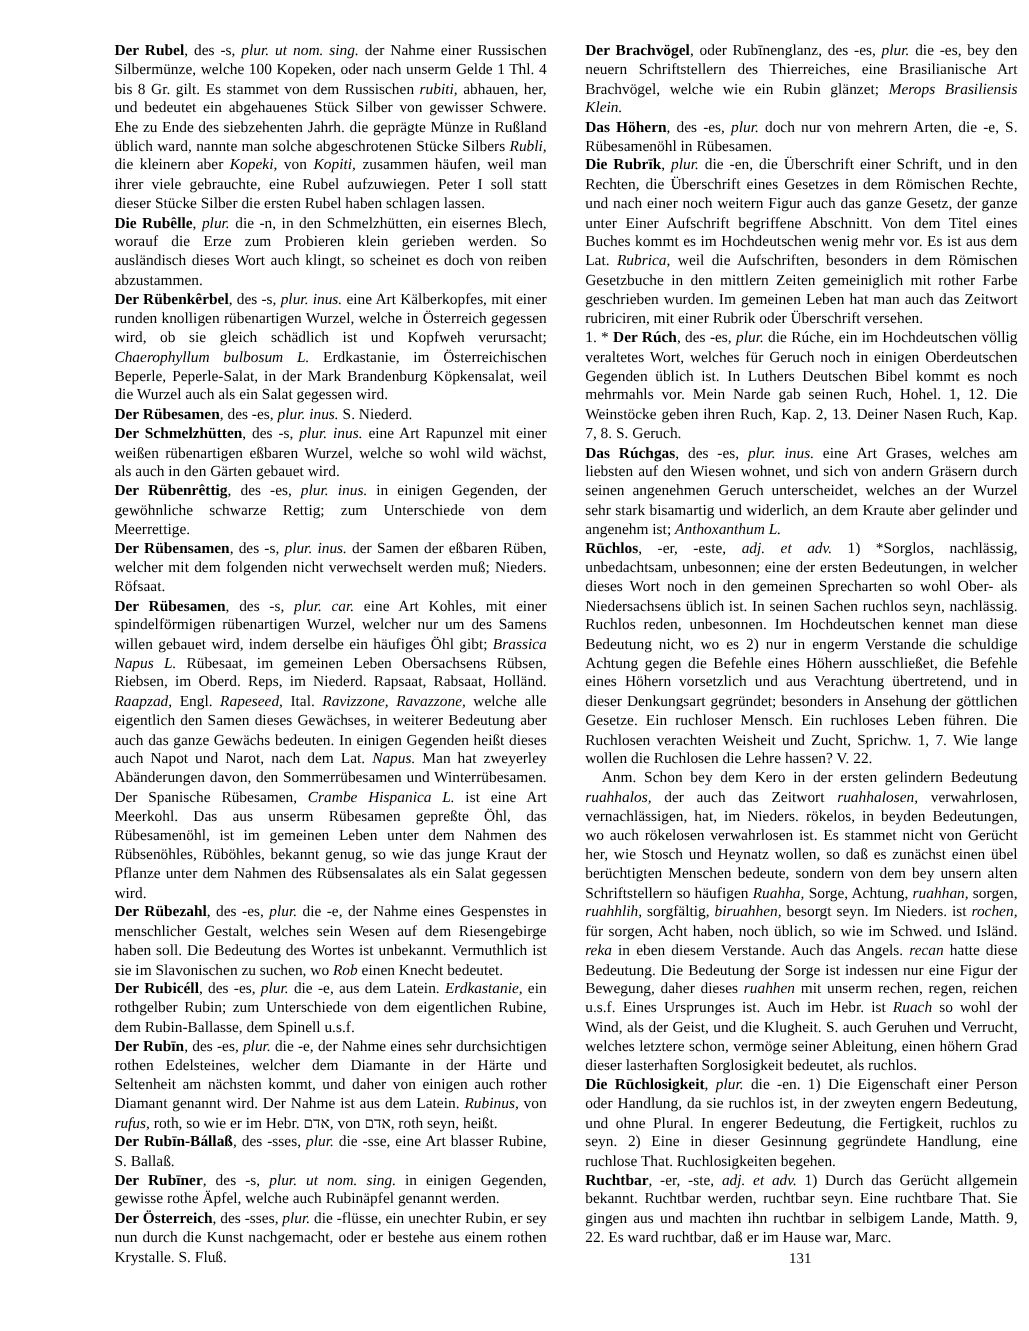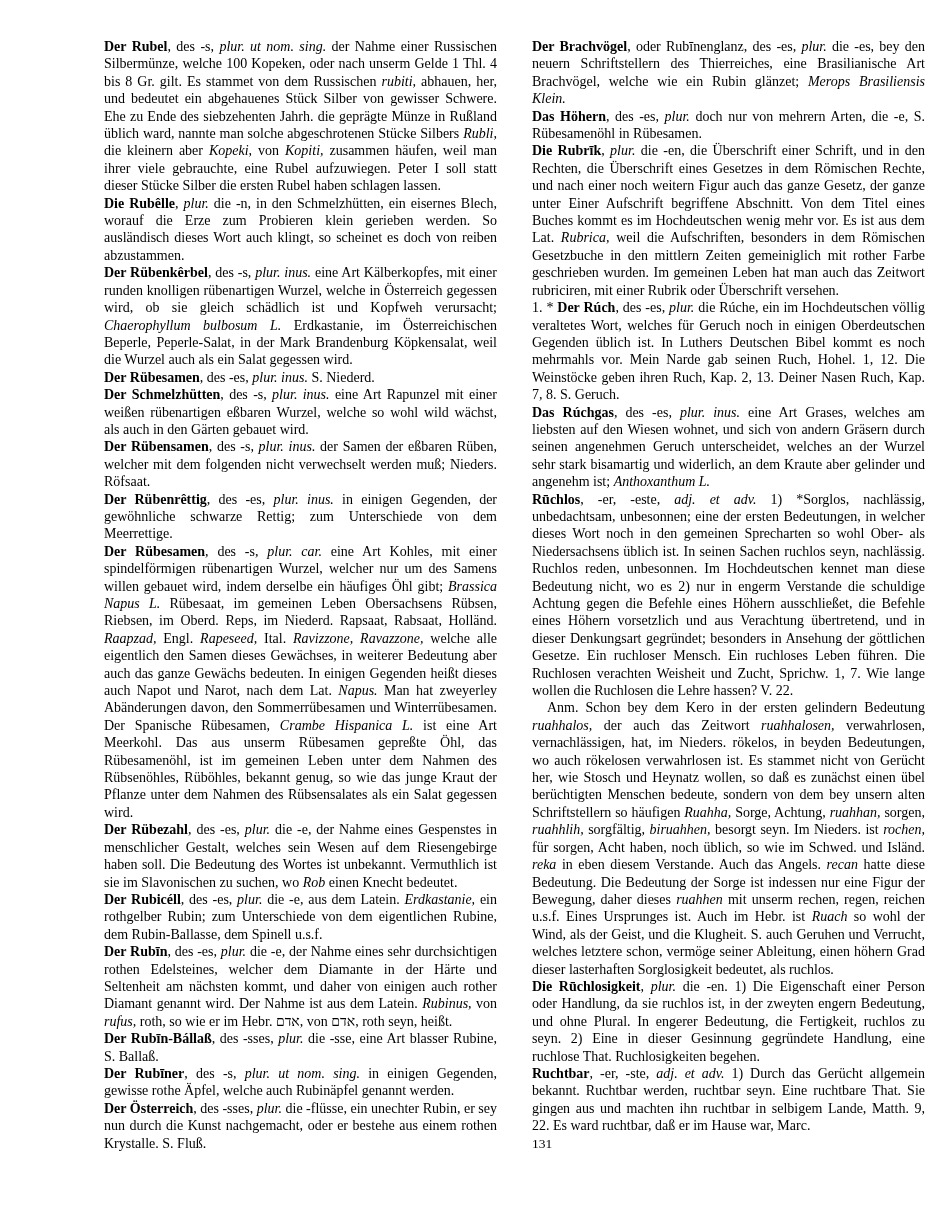--- a/index.html
+++ b/index.html
@@ -37,39 +37,39 @@
   p.entry.indent {
     text-indent: 15px;
   }
   .hw {
     font-weight: bold;
   }
   .it {
     font-style: italic;
   }
   .pagenum {
-    text-align: left;
+    text-align: center;
     font-size: 13.5px;
     line-height: 17.4px;
     padding-right: 2px;
   }
 </style>
 </head>
 <body>
 
 <div class="page">
   <div class="columns">
     <div class="col">
         <p class="entry"><span class="hw">Der Rubel</span><span>, des -s, </span><span class="it">plur. ut nom. sing.</span><span> der Nahme einer Russischen Silbermünze, welche 100 Kopeken, oder nach unserm Gelde 1 Thl. 4 bis 8 Gr. gilt. Es stammet von dem Russischen </span><span class="it">rubiti,</span><span> abhauen, her, und bedeutet ein abgehauenes Stück Silber von gewisser Schwere. Ehe zu Ende des siebzehenten Jahrh. die geprägte Münze in Rußland üblich ward, nannte man solche abgeschrotenen Stücke Silbers </span><span class="it">Rubli,</span><span> die kleinern aber </span><span class="it">Kopeki,</span><span> von </span><span class="it">Kopiti,</span><span> zusammen häufen, weil man ihrer viele gebrauchte, eine Rubel aufzuwiegen. Peter I soll statt dieser Stücke Silber die ersten Rubel haben schlagen lassen.</span></p>
         <p class="entry"><span class="hw">Die Rubêlle</span><span>, </span><span class="it">plur.</span><span> die -n, in den Schmelzhütten, ein eisernes Blech, worauf die Erze zum Probieren klein gerieben werden. So ausländisch dieses Wort auch klingt, so scheinet es doch von reiben abzustammen.</span></p>
         <p class="entry"><span class="hw">Der Rübenkêrbel</span><span>, des -s, </span><span class="it">plur. inus.</span><span> eine Art Kälberkopfes, mit einer runden knolligen rübenartigen Wurzel, welche in Österreich gegessen wird, ob sie gleich schädlich ist und Kopfweh verursacht; </span><span class="it">Chaerophyllum bulbosum L.</span><span> Erdkastanie, im Österreichischen Beperle, Peperle-Salat, in der Mark Brandenburg Köpkensalat, weil die Wurzel auch als ein Salat gegessen wird.</span></p>
         <p class="entry"><span class="hw">Der Rübesamen</span><span>, des -es, </span><span class="it">plur. inus.</span><span> S. Niederd.</span></p>
         <p class="entry"><span class="hw">Der Schmelzhütten</span><span>, des -s, </span><span class="it">plur. inus.</span><span> eine Art Rapunzel mit einer weißen rübenartigen eßbaren Wurzel, welche so wohl wild wächst, als auch in den Gärten gebauet wird.</span></p>
+        <p class="entry"><span class="hw">Der Rübenrêttig</span><span>, des -es, </span><span class="it">plur. inus.</span><span> in einigen Gegenden, der gewöhnliche schwarze Rettig; zum Unterschiede von dem Meerrettige.</span></p>
         <p class="entry"><span class="hw">Der Rübensamen</span><span>, des -s, </span><span class="it">plur. inus.</span><span> der Samen der eßbaren Rüben, welcher mit dem folgenden nicht verwechselt werden muß; Nieders. Röfsaat.</span></p>
-        <p class="entry"><span class="hw">Der Rübenrêttig</span><span>, des -es, </span><span class="it">plur. inus.</span><span> in einigen Gegenden, der gewöhnliche schwarze Rettig; zum Unterschiede von dem Meerrettige.</span></p>
         <p class="entry"><span class="hw">Der Rübesamen</span><span>, des -s, </span><span class="it">plur. car.</span><span> eine Art Kohles, mit einer spindelförmigen rübenartigen Wurzel, welcher nur um des Samens willen gebauet wird, indem derselbe ein häufiges Öhl gibt; </span><span class="it">Brassica Napus L.</span><span> Rübesaat, im gemeinen Leben Obersachsens Rübsen, Riebsen, im Oberd. Reps, im Niederd. Rapsaat, Rabsaat, Holländ. </span><span class="it">Raapzad,</span><span> Engl. </span><span class="it">Rapeseed,</span><span> Ital. </span><span class="it">Ravizzone, Ravazzone,</span><span> welche alle eigentlich den Samen dieses Gewächses, in weiterer Bedeutung aber auch das ganze Gewächs bedeuten. In einigen Gegenden heißt dieses auch Napot und Narot, nach dem Lat. </span><span class="it">Napus.</span><span> Man hat zweyerley Abänderungen davon, den Sommerrübesamen und Winterrübesamen. Der Spanische Rübesamen, </span><span class="it">Crambe Hispanica L.</span><span> ist eine Art Meerkohl. Das aus unserm Rübesamen gepreßte Öhl, das Rübesamenöhl, ist im gemeinen Leben unter dem Nahmen des Rübsenöhles, Rüböhles, bekannt genug, so wie das junge Kraut der Pflanze unter dem Nahmen des Rübsensalates als ein Salat gegessen wird.</span></p>
         <p class="entry"><span class="hw">Der Rübezahl</span><span>, des -es, </span><span class="it">plur.</span><span> die -e, der Nahme eines Gespenstes in menschlicher Gestalt, welches sein Wesen auf dem Riesengebirge haben soll. Die Bedeutung des Wortes ist unbekannt. Vermuthlich ist sie im Slavonischen zu suchen, wo </span><span class="it">Rob</span><span> einen Knecht bedeutet.</span></p>
         <p class="entry"><span class="hw">Der Rubicéll</span><span>, des -es, </span><span class="it">plur.</span><span> die -e, aus dem Latein. </span><span class="it">Erdkastanie,</span><span> ein rothgelber Rubin; zum Unterschiede von dem eigentlichen Rubine, dem Rubin-Ballasse, dem Spinell u.s.f.</span></p>
         <p class="entry"><span class="hw">Der Rubīn</span><span>, des -es, </span><span class="it">plur.</span><span> die -e, der Nahme eines sehr durchsichtigen rothen Edelsteines, welcher dem Diamante in der Härte und Seltenheit am nächsten kommt, und daher von einigen auch rother Diamant genannt wird. Der Nahme ist aus dem Latein. </span><span class="it">Rubinus,</span><span> von </span><span class="it">rufus,</span><span> roth, so wie er im Hebr. אדם, von אדם, roth seyn, heißt.</span></p>
         <p class="entry"><span class="hw">Der Rubīn-Bállaß</span><span>, des -sses, </span><span class="it">plur.</span><span> die -sse, eine Art blasser Rubine, S. Ballaß.</span></p>
         <p class="entry"><span class="hw">Der Rubīner</span><span>, des -s, </span><span class="it">plur. ut nom. sing.</span><span> in einigen Gegenden, gewisse rothe Äpfel, welche auch Rubinäpfel genannt werden.</span></p>
         <p class="entry"><span class="hw">Der Österreich</span><span>, des -sses, </span><span class="it">plur.</span><span> die -flüsse, ein unechter Rubin, er sey nun durch die Kunst nachgemacht, oder er bestehe aus einem rothen Krystalle. S. Fluß.</span></p>
       </div>
     <div class="col">
     <p class="entry"><span class="hw">Der Brachvögel</span><span>, oder Rubīnenglanz, des -es, </span><span class="it">plur.</span><span> die -es, bey den neuern Schriftstellern des Thierreiches, eine Brasilianische Art Brachvögel, welche wie ein Rubin glänzet; </span><span class="it">Merops Brasiliensis Klein.</span></p>

